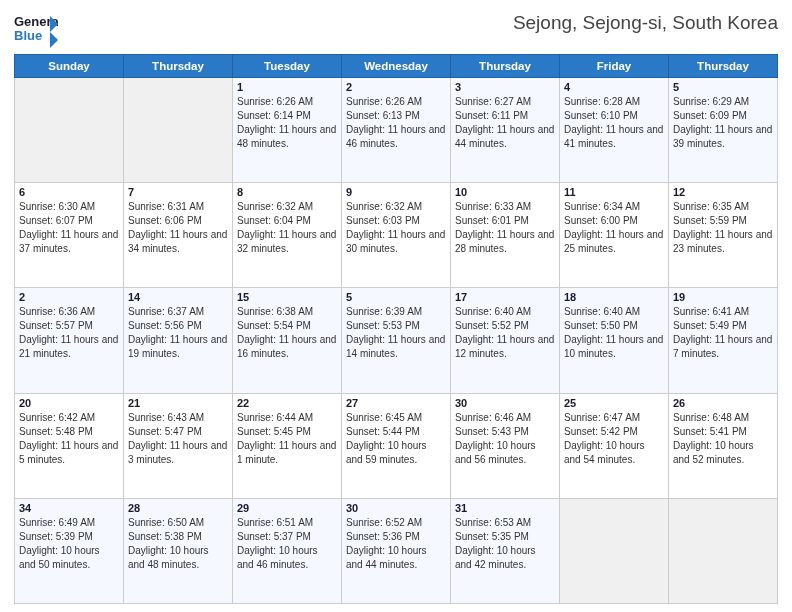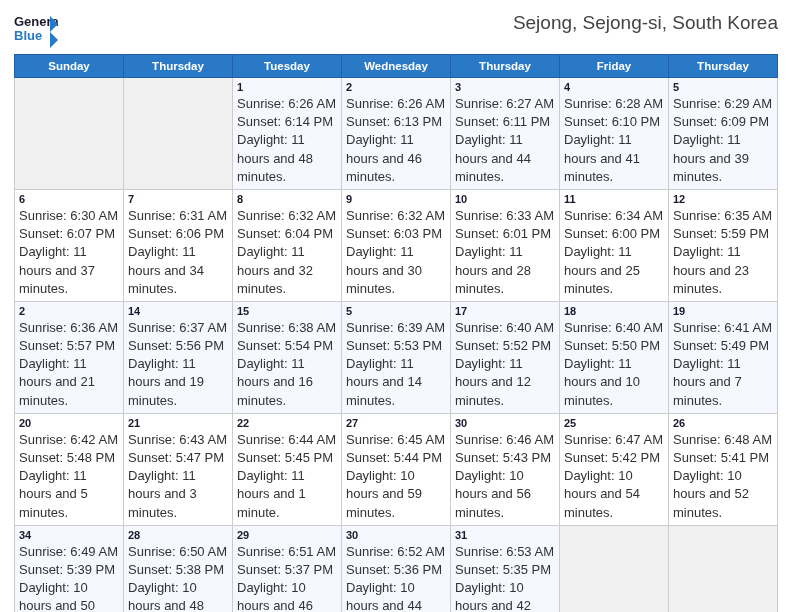--- a/index.html
+++ b/index.html
@@ -74,21 +74,21 @@
       background: #fff;
     }
     .day-number {
       font-size: 11px;
       font-weight: bold;
       color: #1a1a2e;
       margin-bottom: 2px;
       display: block;
     }
     .day-info {
-      font-size: 13px;
+      font-size: 10px;
       color: #333;
       line-height: 1.4;
     }
     .empty-cell {
       background: #f0f0f0 !important;
     }
   </style>
 </head>
 <body>
 

